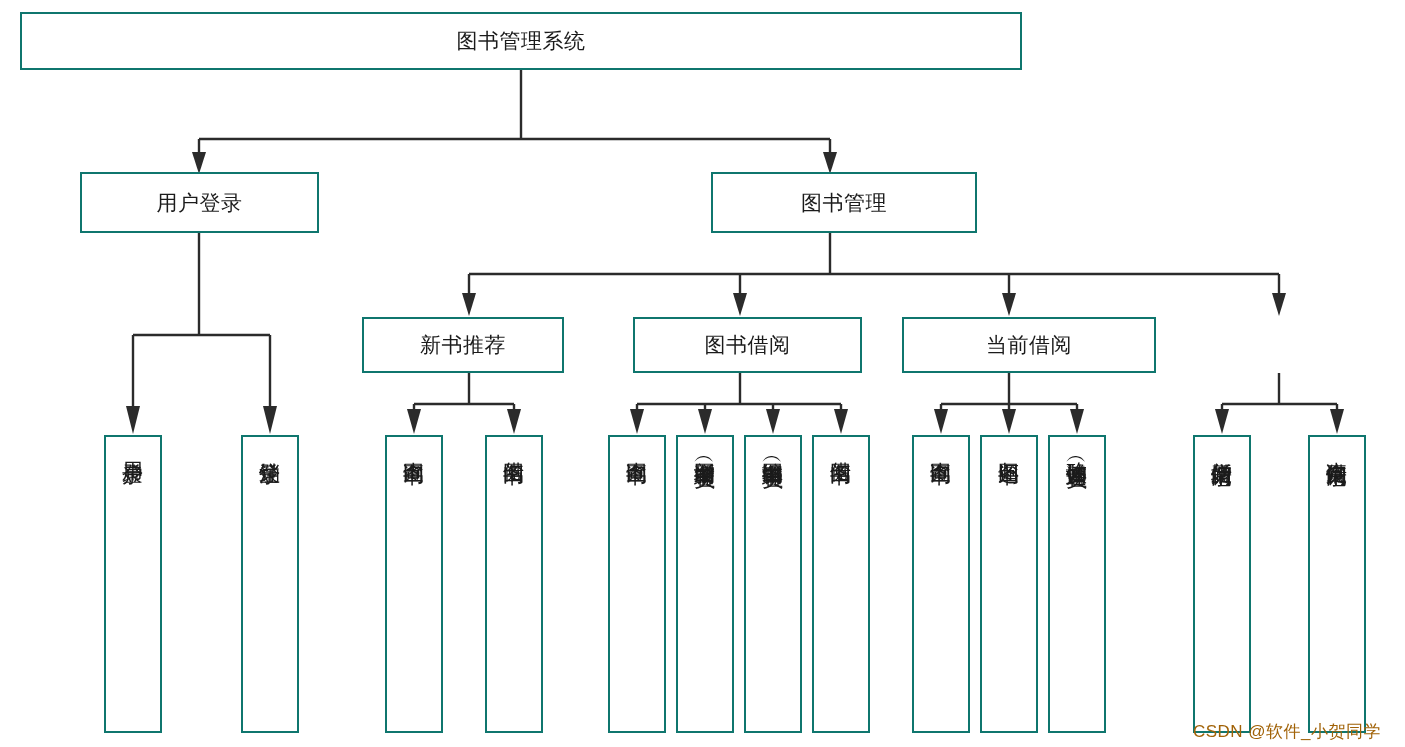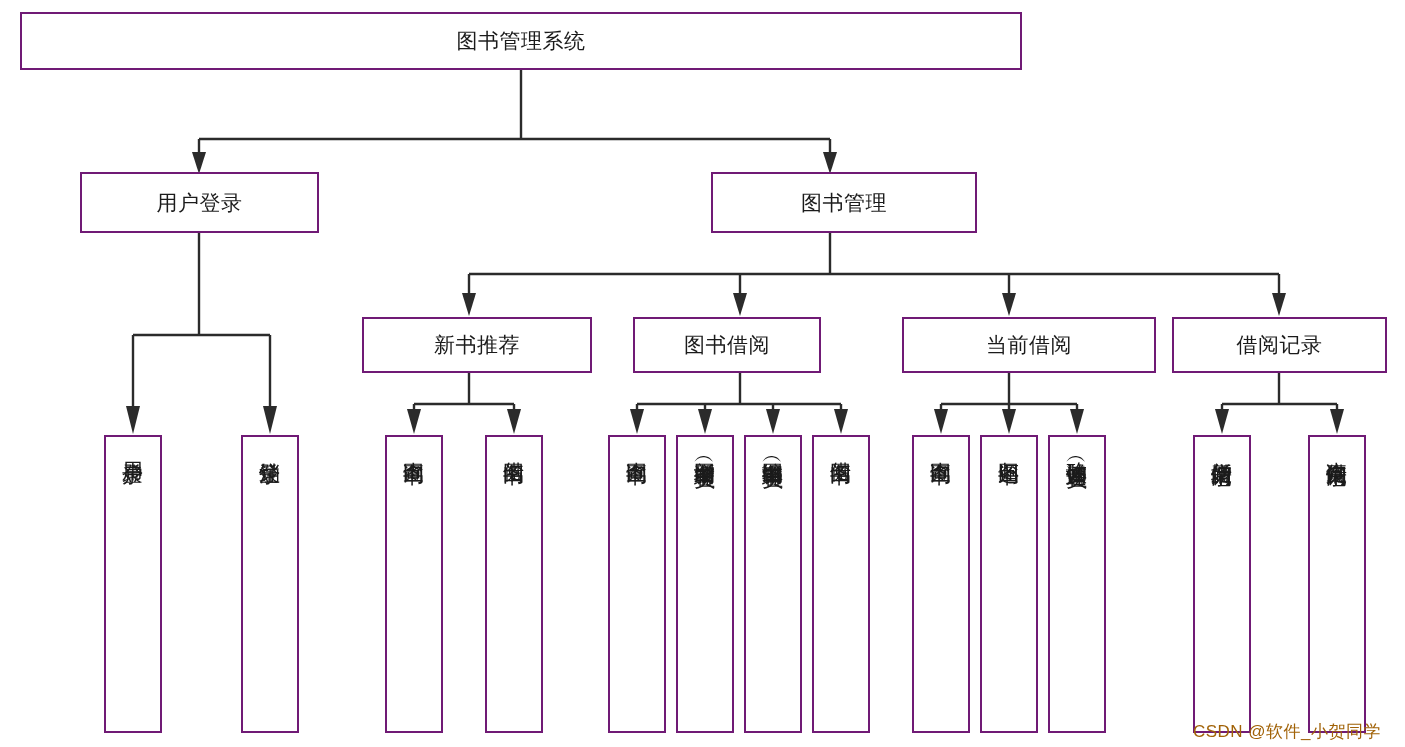--- a/index.html
+++ b/index.html
@@ -15,21 +15,21 @@
     position: relative;
     width: 1405px;
     height: 747px;
     background: #ffffff;
     overflow: hidden;
   }
   
   .box {
     position: absolute;
     box-sizing: border-box;
-    border: 2px solid #701a75;
+    border: 2px solid #0f766e;
     background: #ffffff;
     display: flex;
     align-items: center;
     justify-content: center;
     color: #1b1b1b;
   }
   .box .lbl {
     display: block;
     text-align: center;
     line-height: 1.02;
@@ -160,35 +160,32 @@
   </div>
 
   <div class="box h" style="left:80px; top:172px; width:239px; height:61px;">
     <span class="lbl">用户登录</span>
   </div>
 
   <div class="box h" style="left:711px; top:172px; width:266px; height:61px;">
     <span class="lbl">图书管理</span>
   </div>
 
-  <div class="box h" style="left:362px; top:317px; width:230px; height:56px;">
+  <div class="box h" style="left:362px; top:317px; width:202px; height:56px;">
     <span class="lbl">新书推荐</span>
   </div>
 
-  <div class="box h" style="left:633px; top:317px; width:188px; height:56px;">
+  <div class="box h" style="left:633px; top:317px; width:229px; height:56px;">
     <span class="lbl">图书借阅</span>
   </div>
 
   <div class="box h" style="left:902px; top:317px; width:254px; height:56px;">
     <span class="lbl">当前借阅</span>
   </div>
 
-  <div class="box h" style="left:1172px; top:317px; width:215px; height:56px;">
-    <span class="lbl">借阅记录</span>
-  </div>
 
   <div class="box v" style="left:104px; top:435px; width:58px; height:298px;">
     <span class="lbl">用户登录</span>
   </div>
   <div class="box v" style="left:241px; top:435px; width:58px; height:298px;">
     <span class="lbl">注销登录</span>
   </div>
 
   <div class="box v" style="left:385px; top:435px; width:58px; height:298px;">
     <span class="lbl">查询图书</span>

